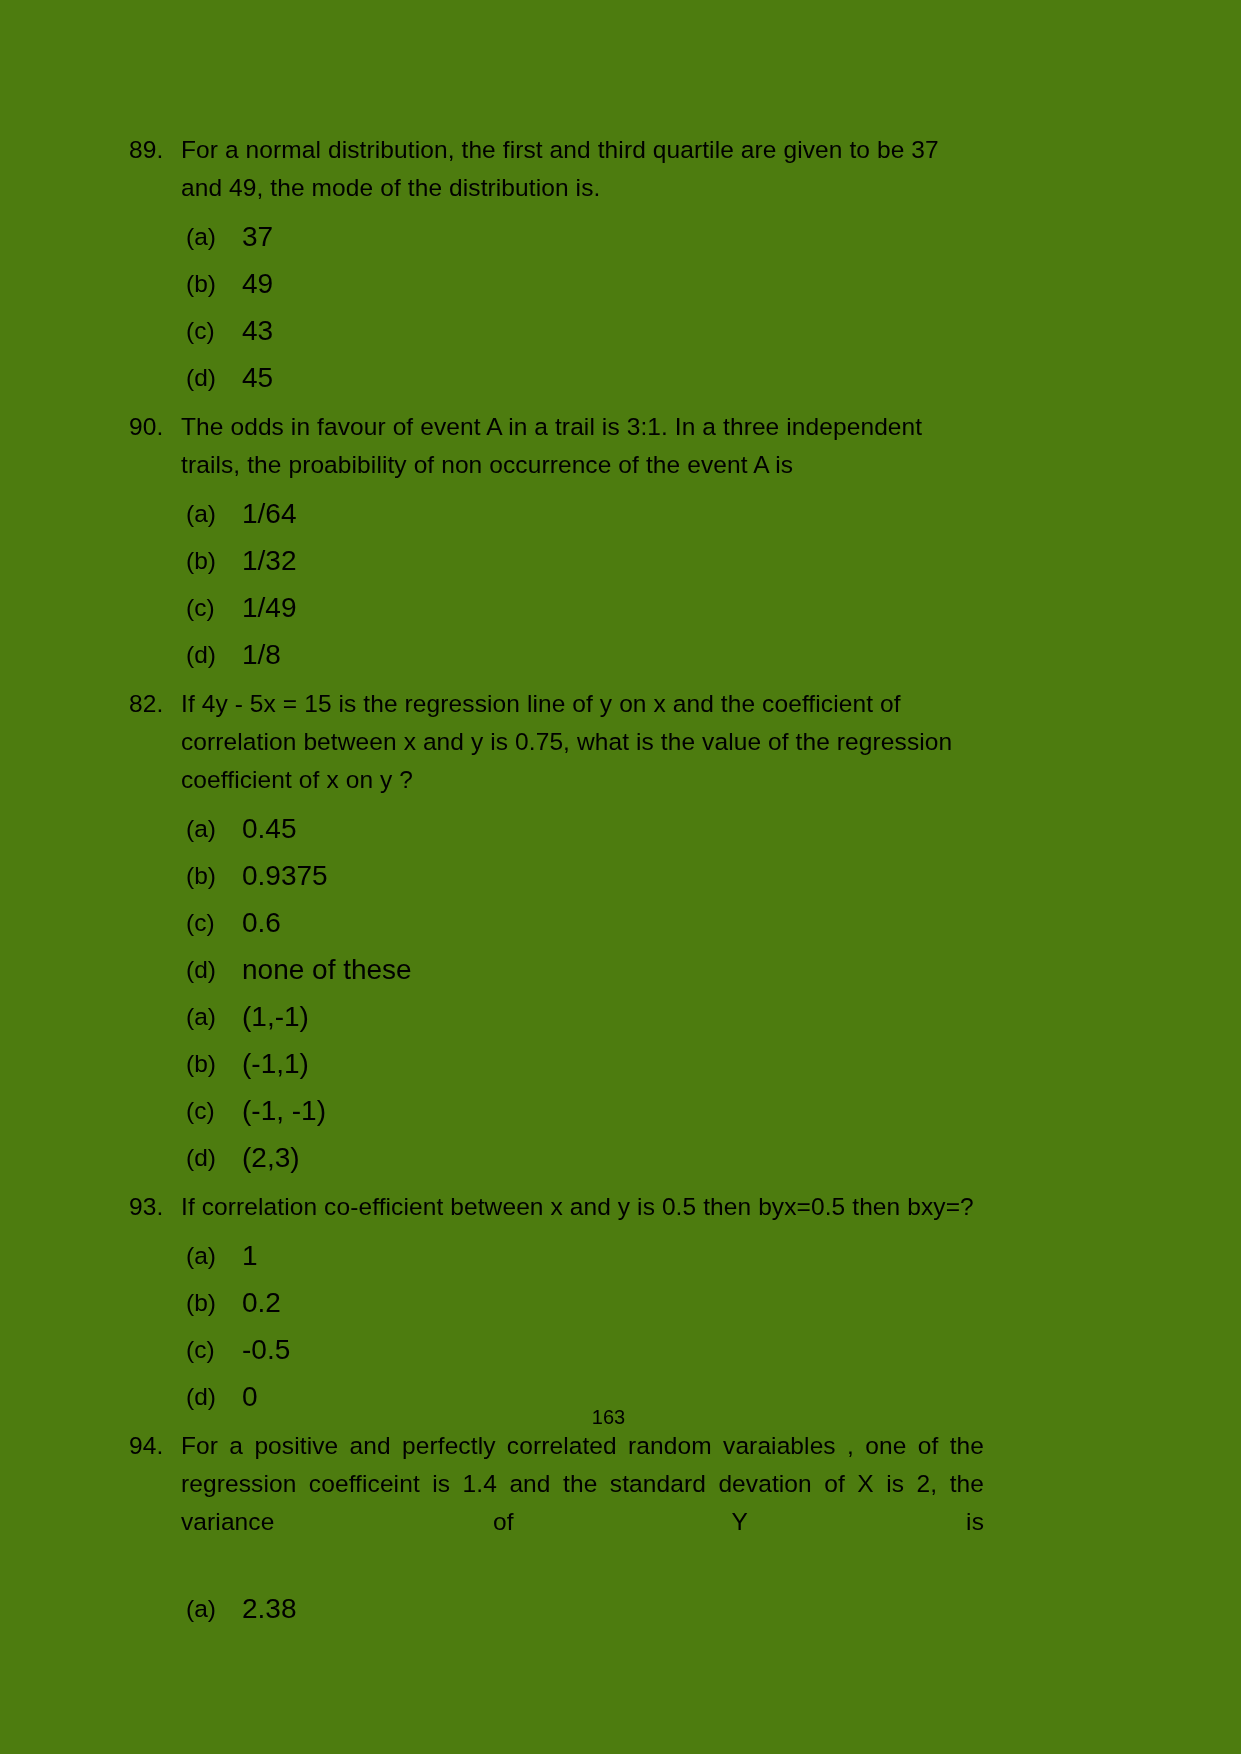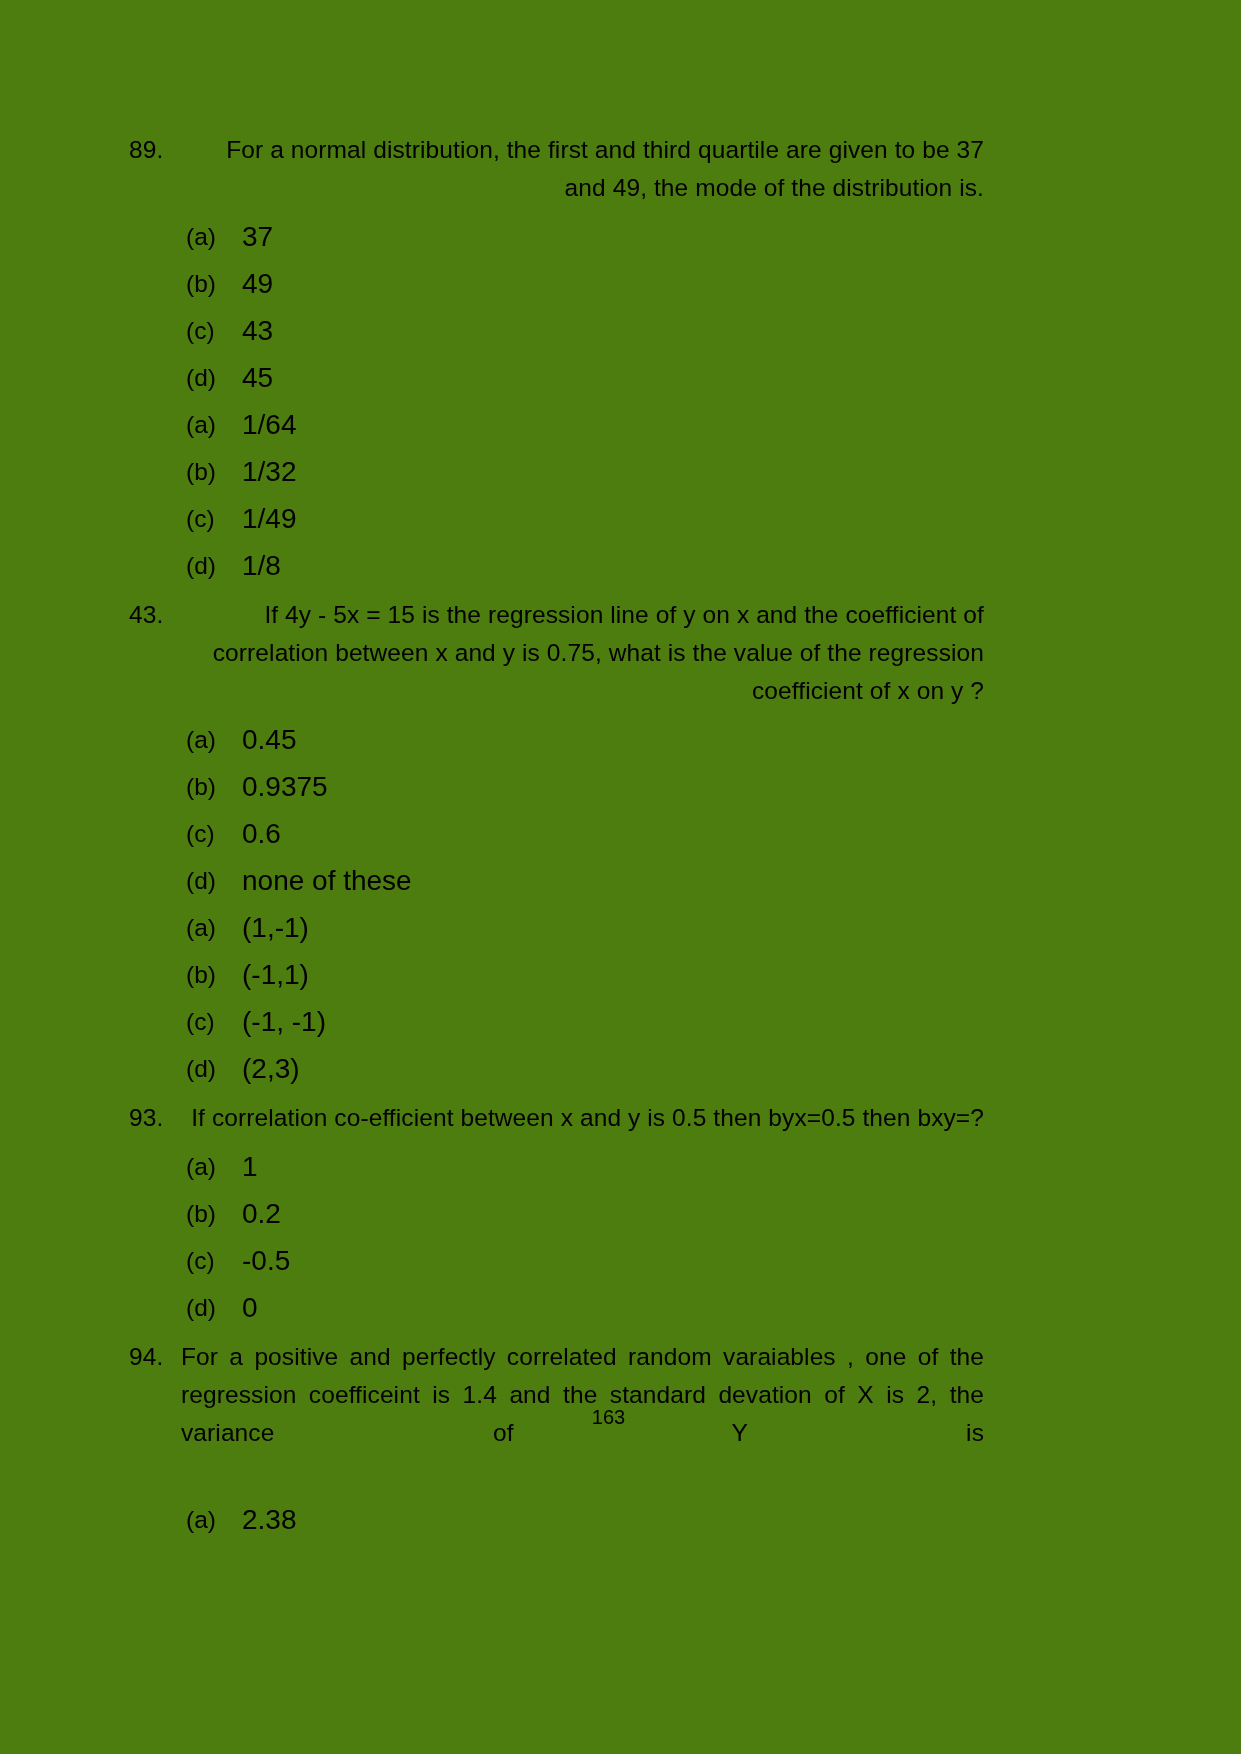--- a/index.html
+++ b/index.html
@@ -39,21 +39,21 @@
     flex: 0 0 52px;
     font-size: 24.5px;
     line-height: 38px;
     letter-spacing: 0.1px;
   }
   .q-text {
     flex: 1 1 auto;
     font-size: 24.5px;
     line-height: 38px;
     letter-spacing: 0.1px;
-    text-align: right;
+    text-align: left;
   }
   .q-text.justify {
     text-align: justify;
   }
   .q-text.justify::after {
     content: "";
     display: inline-block;
     width: 100%;
   }
   .options {
@@ -115,20 +115,24 @@
             <span class="opt-label">(c)</span>
             <span class="opt-text">43</span>
           </li>
           <li class="option">
             <span class="opt-label">(d)</span>
             <span class="opt-text">45</span>
           </li>
         </ul>
       </div>
       <div class="q-block">
+        <div class="question">
+          <div class="q-num">90.</div>
+          <div class="q-text">The odds in favour of event A in a trail is 3:1. In a three independent trails, the proabibility of non occurrence of the event A is</div>
+        </div>
         <ul class="options">
           <li class="option">
             <span class="opt-label">(a)</span>
             <span class="opt-text">1/64</span>
           </li>
           <li class="option">
             <span class="opt-label">(b)</span>
             <span class="opt-text">1/32</span>
           </li>
           <li class="option">
@@ -136,21 +140,21 @@
             <span class="opt-text">1/49</span>
           </li>
           <li class="option">
             <span class="opt-label">(d)</span>
             <span class="opt-text">1/8</span>
           </li>
         </ul>
       </div>
       <div class="q-block">
         <div class="question">
-          <div class="q-num">43.</div>
+          <div class="q-num">82.</div>
           <div class="q-text">If 4y - 5x = 15 is the regression line of y on x and the coefficient of correlation between x and y is 0.75, what is the value of the regression coefficient of x on y ?</div>
         </div>
         <ul class="options">
           <li class="option">
             <span class="opt-label">(a)</span>
             <span class="opt-text">0.45</span>
           </li>
           <li class="option">
             <span class="opt-label">(b)</span>
             <span class="opt-text">0.9375</span>

